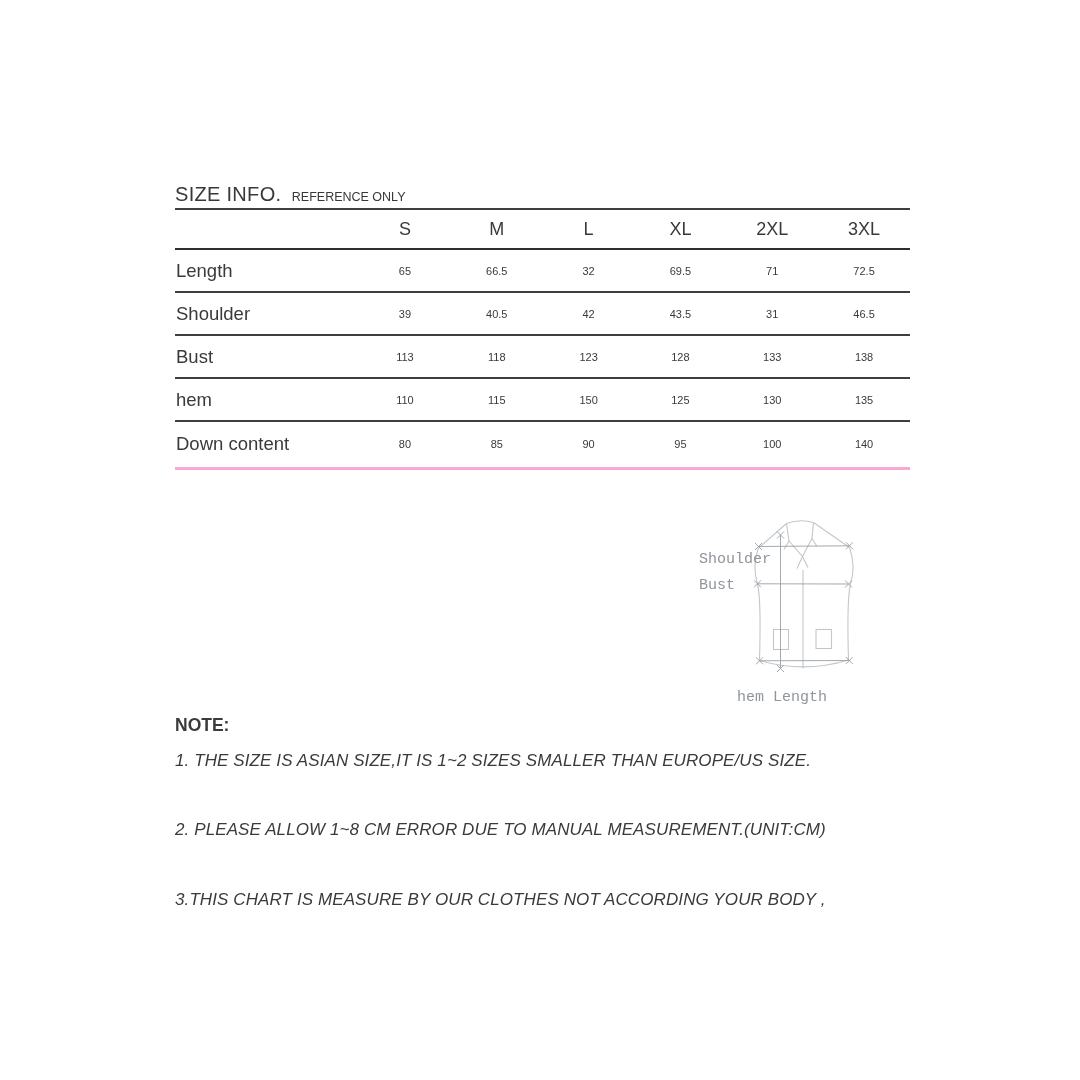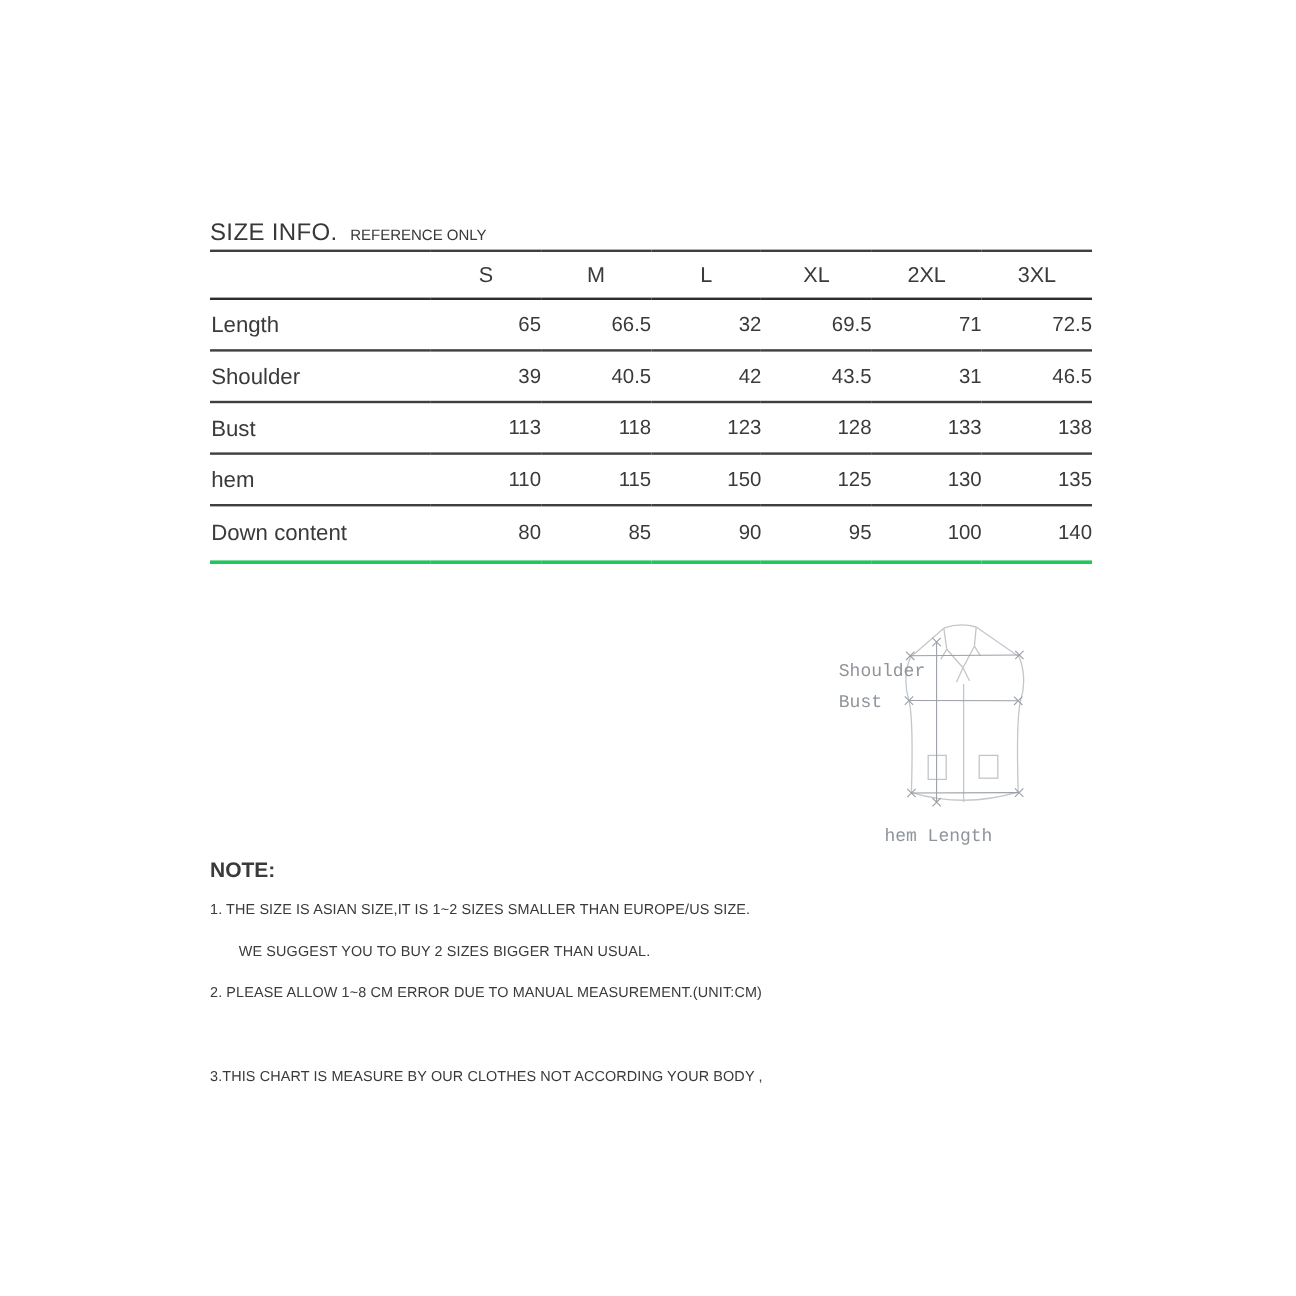--- a/index.html
+++ b/index.html
@@ -48,32 +48,32 @@
   .size-table thead tr {
     height: 40px;
     border-bottom: 2.5px solid #2e2e2e;
   }
   .size-table tbody tr {
     height: 43px;
     border-bottom: 2px solid #3f3f3f;
   }
   .size-table tbody tr:last-child {
     height: 47px;
-    border-bottom: 3px solid #22c55e;
+    border-bottom: 3px solid #f9a8d4;
   }
   .size-table th {
     font-weight: normal;
     font-size: 18px;
     text-align: center;
     color: #3a3a3a;
     padding: 0;
   }
   .size-table td {
-    font-size: 17px;
-    text-align: right;
+    font-size: 11px;
+    text-align: center;
     color: #3a3a3a;
     padding: 0;
   }
   .size-table td.row-label {
     text-align: left;
     font-size: 18.5px;
     padding-left: 1px;
   }
 
   
@@ -111,24 +111,25 @@
     position: absolute;
     left: 175px;
     top: 715px;
     font-size: 17.5px;
     color: #3a3a3a;
     font-weight: bold;
   }
   .note-line {
     position: absolute;
     left: 175px;
-    font-size: 12px;
+    font-size: 17px;
     color: #3a3a3a;
     white-space: nowrap;
     letter-spacing: 0.1px;
+    font-style: italic;
   }
   .note-line.indent { left: 199px; }
   .nl-0 { top: 751px; }
   .nl-1 { top: 786px; }
   .nl-2 { top: 820px; }
   .nl-3 { top: 855px; margin-top: 35px; }
   .nl-4 { top: 889px; }
 </style>
 </head>
 <body>
@@ -246,17 +247,16 @@
                M97,157 L104,164 M97,164 L104,157"></path>
     </g>
   </svg>
   <div class="diag-label lbl-shoulder">Shoulder</div>
   <div class="diag-label lbl-bust">Bust</div>
   <div class="diag-label lbl-hem">hem</div>
   <div class="diag-label lbl-length">Length</div>
 
   <div class="note-heading">NOTE:</div>
   <div class="note-line nl-0">1. THE SIZE IS ASIAN SIZE,IT IS 1~2 SIZES SMALLER THAN EUROPE/US SIZE.</div>
-  <div class="note-line nl-1 indent">WE SUGGEST YOU TO BUY 2 SIZES BIGGER THAN USUAL.</div>
   <div class="note-line nl-2">2. PLEASE ALLOW 1~8 CM ERROR DUE TO MANUAL MEASUREMENT.(UNIT:CM)</div>
   <div class="note-line nl-3">3.THIS CHART IS MEASURE BY OUR CLOTHES NOT ACCORDING YOUR BODY ,</div>
 
 </div>
 
 </body></html>

